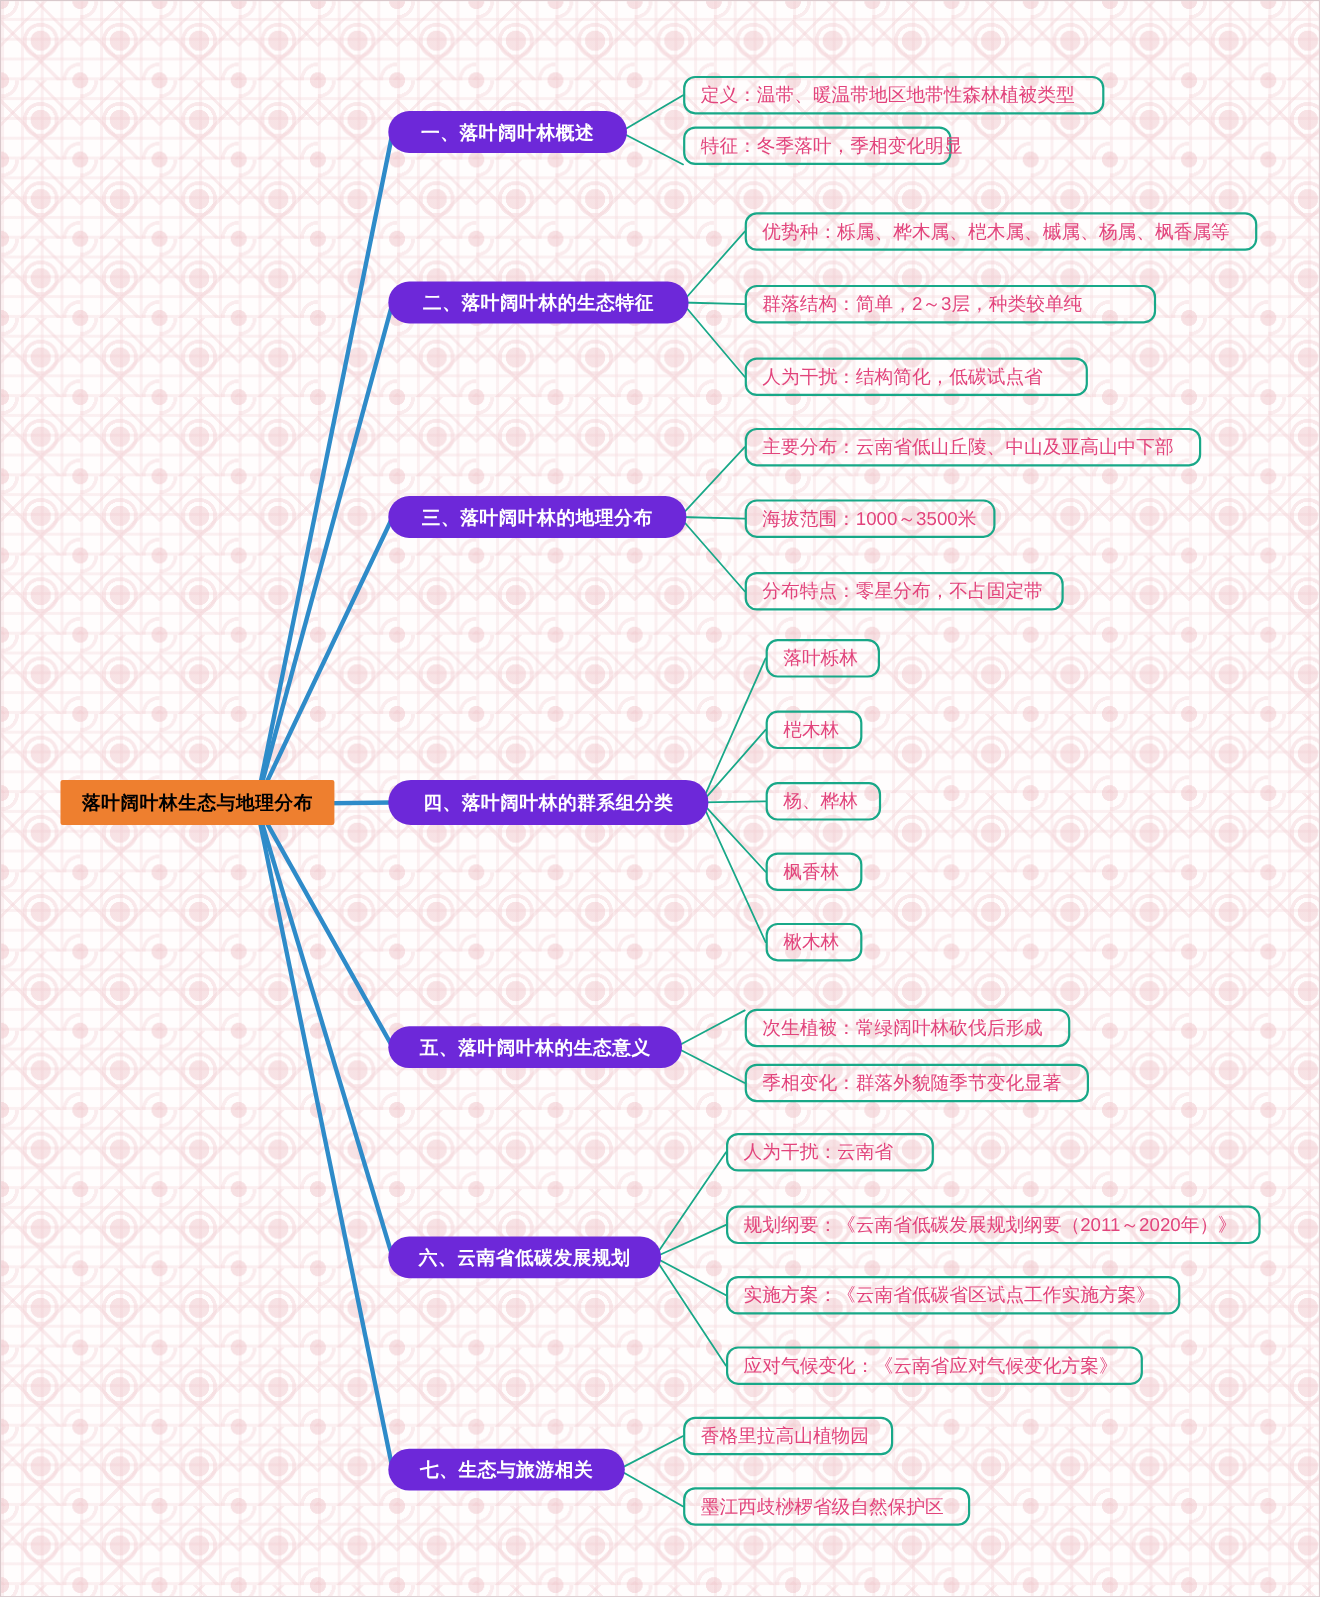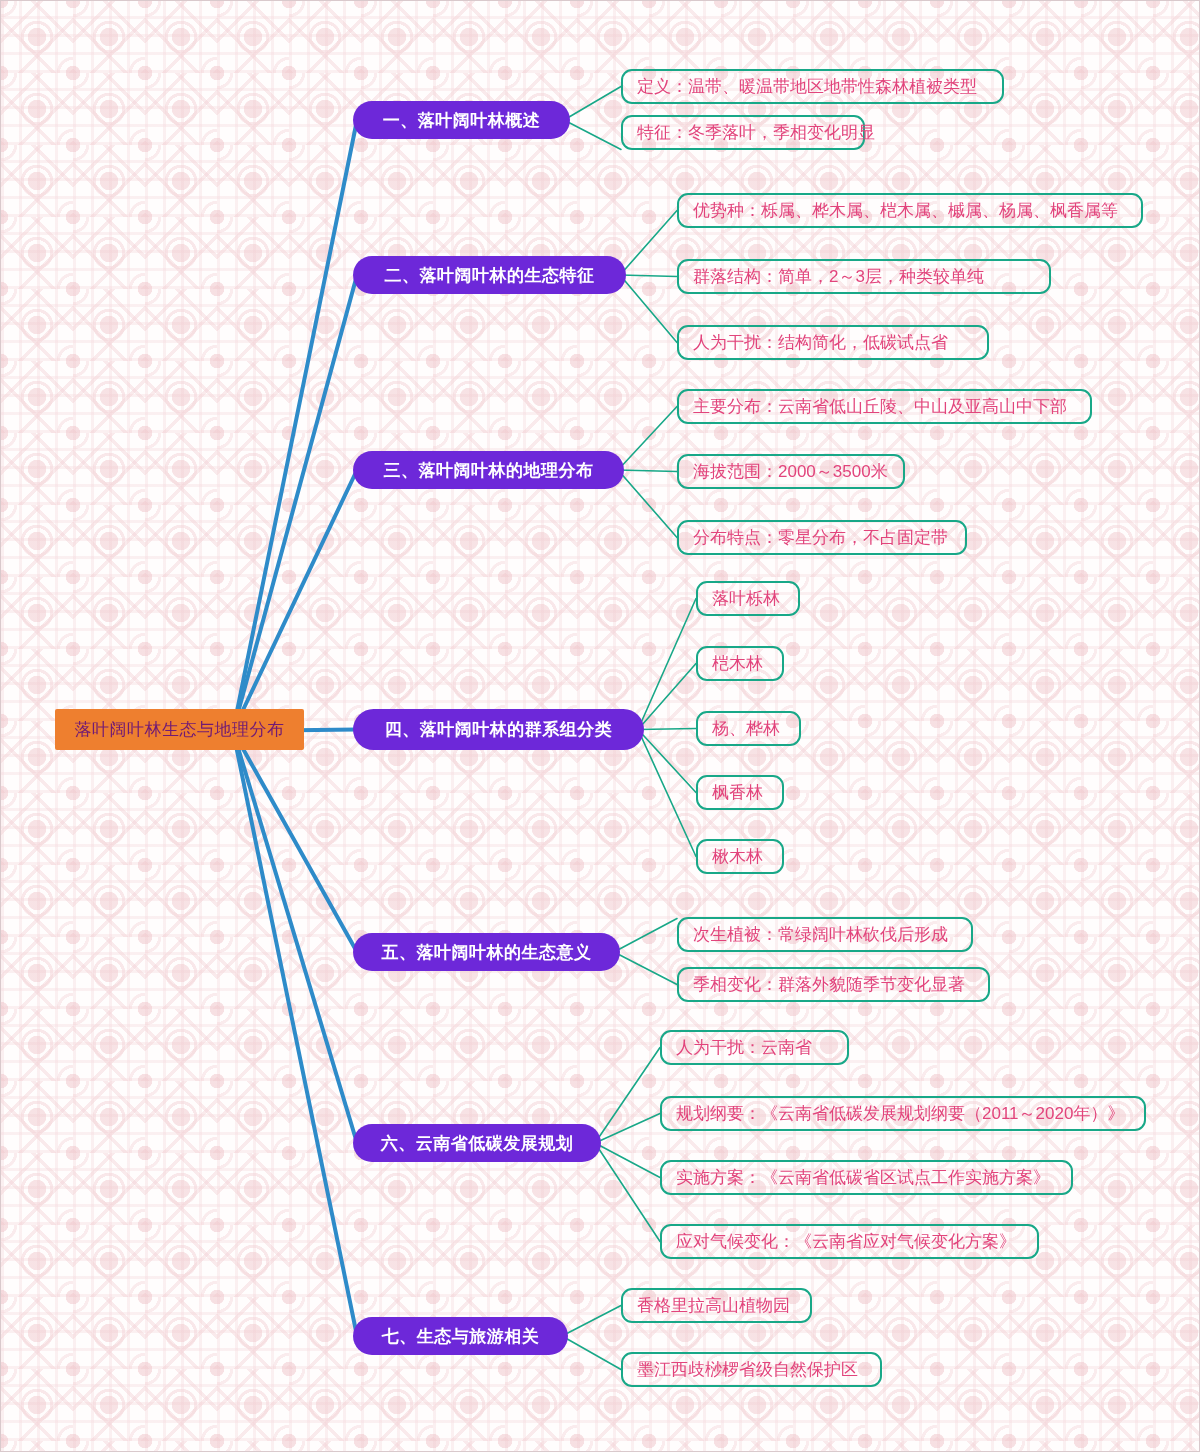--- a/index.html
+++ b/index.html
@@ -39,22 +39,22 @@
     background-size:72px 72px;
     background-image:
       radial-gradient(circle at 36px 36px, transparent 0 13px, rgba(244,214,218,.55) 13px 16px, transparent 16.5px),
       radial-gradient(circle at 0 0, transparent 0 13px, rgba(244,214,218,.45) 13px 16px, transparent 16.5px),
       radial-gradient(circle at 72px 72px, transparent 0 13px, rgba(244,214,218,.45) 13px 16px, transparent 16.5px);
   }
   svg#links{position:absolute;left:0;top:0;width:1200px;height:1452px;pointer-events:none;}
 
   .node{position:absolute;display:flex;align-items:center;box-sizing:border-box;}
   .root{
-    background:#ee7f2f;color:#701a75;
-    font-weight:normal;font-size:17px;letter-spacing:.5px;
+    background:#ee7f2f;color:#000000;
+    font-weight:bold;font-size:17px;letter-spacing:.5px;
     padding:0 16px;justify-content:center;border-radius:2px;
     white-space:nowrap;
   }
   .branch{
     background:#6d28d9;color:#ffffff;
     font-weight:bold;font-size:17px;letter-spacing:.5px;
     border-radius:24px;padding:0 20px;justify-content:center;
     white-space:nowrap;
   }
   .leaf{
@@ -103,21 +103,21 @@
       <div class="node root" style="left: 54px; top: 708px; width: 249px; height: 41px;">落叶阔叶林生态与地理分布</div>
       <div class="node branch" style="left: 352px; top: 100px; width: 217px; height: 38px;">一、落叶阔叶林概述</div>
       <div class="node leaf" style="left: 620px; top: 68px; width: 383px; height: 35px;">定义：温带、暖温带地区地带性森林植被类型</div>
       <div class="node leaf" style="left: 620px; top: 114px; width: 244px; height: 35px;">特征：冬季落叶，季相变化明显</div>
       <div class="node branch" style="left: 352px; top: 255px; width: 273px; height: 38px;">二、落叶阔叶林的生态特征</div>
       <div class="node leaf" style="left: 676px; top: 192px; width: 466px; height: 35px;">优势种：栎属、桦木属、桤木属、槭属、杨属、枫香属等</div>
       <div class="node leaf" style="left: 676px; top: 258px; width: 374px; height: 35px;">群落结构：简单，2～3层，种类较单纯</div>
       <div class="node leaf" style="left: 676px; top: 324px; width: 312px; height: 35px;">人为干扰：结构简化，低碳试点省</div>
       <div class="node branch" style="left: 352px; top: 450px; width: 271px; height: 38px;">三、落叶阔叶林的地理分布</div>
       <div class="node leaf" style="left: 676px; top: 388px; width: 415px; height: 35px;">主要分布：云南省低山丘陵、中山及亚高山中下部</div>
-      <div class="node leaf" style="left: 676px; top: 453px; width: 228px; height: 35px;">海拔范围：2000～3500米</div>
+      <div class="node leaf" style="left: 676px; top: 453px; width: 228px; height: 35px;">海拔范围：1000～3500米</div>
       <div class="node leaf" style="left: 676px; top: 519px; width: 290px; height: 35px;">分布特点：零星分布，不占固定带</div>
       <div class="node branch" style="left: 352px; top: 708px; width: 291px; height: 41px;">四、落叶阔叶林的群系组分类</div>
       <div class="node leaf" style="left: 695px; top: 580px; width: 104px; height: 35px;">落叶栎林</div>
       <div class="node leaf" style="left: 695px; top: 645px; width: 88px; height: 35px;">桤木林</div>
       <div class="node leaf" style="left: 695px; top: 710px; width: 105px; height: 35px;">杨、桦林</div>
       <div class="node leaf" style="left: 695px; top: 774px; width: 88px; height: 35px;">枫香林</div>
       <div class="node leaf" style="left: 695px; top: 838px; width: 88px; height: 35px;">楸木林</div>
       <div class="node branch" style="left: 352px; top: 932px; width: 267px; height: 38px;">五、落叶阔叶林的生态意义</div>
       <div class="node leaf" style="left: 676px; top: 900px; width: 296px; height: 35px; margin-top: 16px;">次生植被：常绿阔叶林砍伐后形成</div>
       <div class="node leaf" style="left: 676px; top: 966px; width: 313px; height: 35px;">季相变化：群落外貌随季节变化显著</div>

